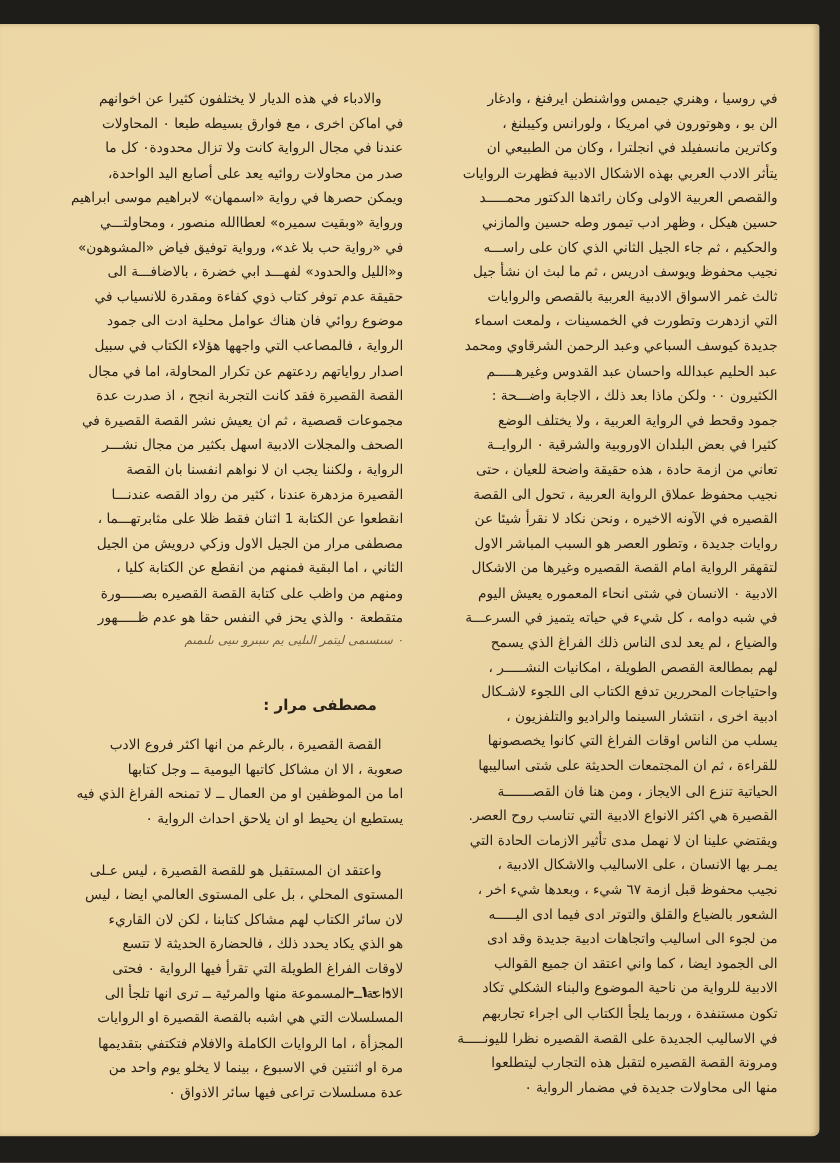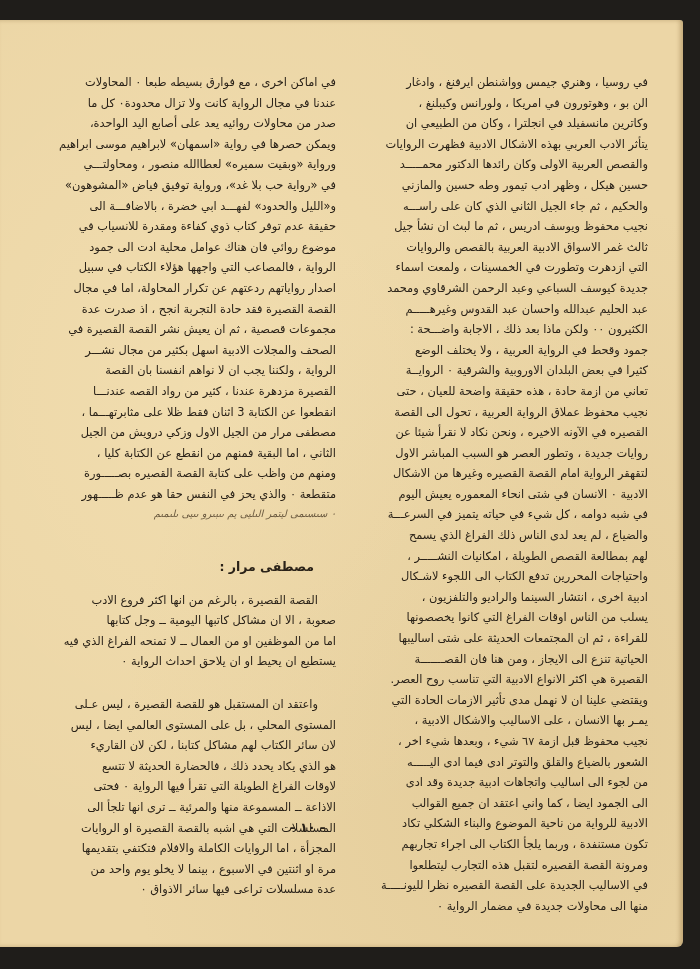--- a/index.html
+++ b/index.html
@@ -97,44 +97,45 @@
     <p>الحياتية تنزع الى الايجاز ، ومن هنا فان القصـــــــة</p>
     <p>القصيرة هي اكثر الانواع الادبية التي تناسب روح العصر.</p>
     <p>ويقتضي علينا ان لا نهمل مدى تأثير الازمات الحادة التي</p>
     <p>يمـر بها الانسان ، على الاساليب والاشكال الادبية ،</p>
     <p>نجيب محفوظ قبل ازمة ٦٧ شيء ، وبعدها شيء اخر ،</p>
     <p>الشعور بالضياع والقلق والتوتر ادى فيما ادى اليـــــه</p>
     <p>من لجوء الى اساليب واتجاهات ادبية جديدة وقد ادى</p>
     <p>الى الجمود ايضا ، كما واني اعتقد ان جميع القوالب</p>
     <p>الادبية للرواية من ناحية الموضوع والبناء الشكلي تكاد</p>
     <p>تكون مستنفدة ، وربما يلجأ الكتاب الى اجراء تجاربهم</p>
+    <p>في الاساليب الجديدة على القصة القصيره نظرا لليونـــــة</p>
     <p>ومرونة القصة القصيره لتقبل هذه التجارب ليتطلعوا</p>
-    <p>في الاساليب الجديدة على القصة القصيره نظرا لليونـــــة</p>
     <p>منها الى محاولات جديدة في مضمار الرواية ٠</p>
   </div>
 
   <div class="col col-left">
     <div>
+      <p class="indent">والادباء في هذه الديار لا يختلفون كثيرا عن اخوانهم</p>
       <p>في اماكن اخرى ، مع فوارق بسيطه طبعا ٠ المحاولات</p>
       <p>عندنا في مجال الرواية كانت ولا تزال محدودة٠ كل ما</p>
       <p>صدر من محاولات روائيه يعد على أصابع اليد الواحدة،</p>
       <p>ويمكن حصرها في رواية «اسمهان» لابراهيم موسى ابراهيم</p>
       <p>ورواية «وبقيت سميره» لعطاالله منصور ، ومحاولتـــي</p>
       <p>في «رواية حب بلا غد»، ورواية توفيق فياض «المشوهون»</p>
       <p>و«الليل والحدود» لفهـــد ابي خضرة ، بالاضافـــة الى</p>
       <p>حقيقة عدم توفر كتاب ذوي كفاءة ومقدرة للانسياب في</p>
       <p>موضوع روائي فان هناك عوامل محلية ادت الى جمود</p>
       <p>الرواية ، فالمصاعب التي واجهها هؤلاء الكتاب في سبيل</p>
       <p>اصدار رواياتهم ردعتهم عن تكرار المحاولة، اما في مجال</p>
-      <p>القصة القصيرة فقد حادة التجربة انجح ، اذ صدرت عدة</p>
+      <p>القصة القصيرة فقد كانت التجربة انجح ، اذ صدرت عدة</p>
       <p>مجموعات قصصية ، ثم ان يعيش نشر القصة القصيرة في</p>
       <p>الصحف والمجلات الادبية اسهل بكثير من مجال نشـــر</p>
       <p>الرواية ، ولكننا يجب ان لا نواهم انفسنا بان القصة</p>
       <p>القصيرة مزدهرة عندنا ، كثير من رواد القصه عندنـــا</p>
-      <p>انقطعوا عن الكتابة 3 اثنان فقط ظلا على مثابرتهـــما ،</p>
+      <p>انقطعوا عن الكتابة 1 اثنان فقط ظلا على مثابرتهـــما ،</p>
       <p>مصطفى مرار من الجيل الاول وزكي درويش من الجيل</p>
       <p>الثاني ، اما البقية فمنهم من انقطع عن الكتابة كليا ،</p>
       <p>ومنهم من واظب على كتابة القصة القصيره بصـــــورة</p>
       <p>متقطعة ٠ والذي يحز في النفس حقا هو عدم ظـــــهور</p>
       <p class="garbled">٠ سىسىمى ليتمر الىليى يم ىىبىرو ىىيى ىلىمىم</p>
     </div>
 
     <p class="heading">مصطفى مرار :</p>
 
     <div>

